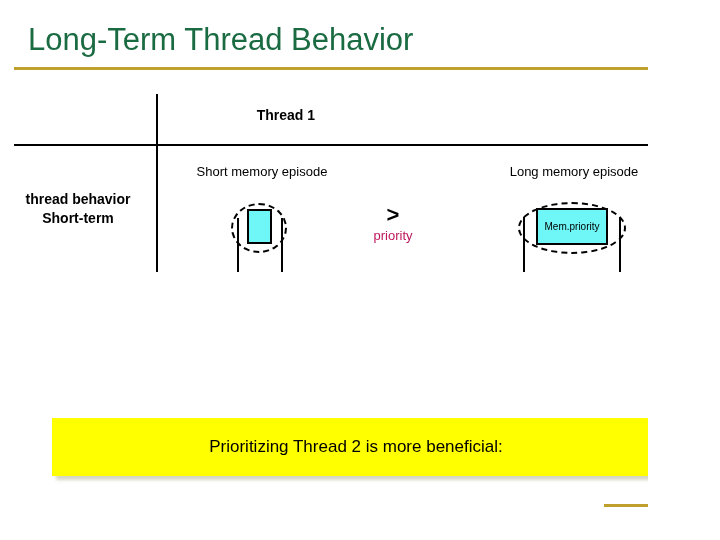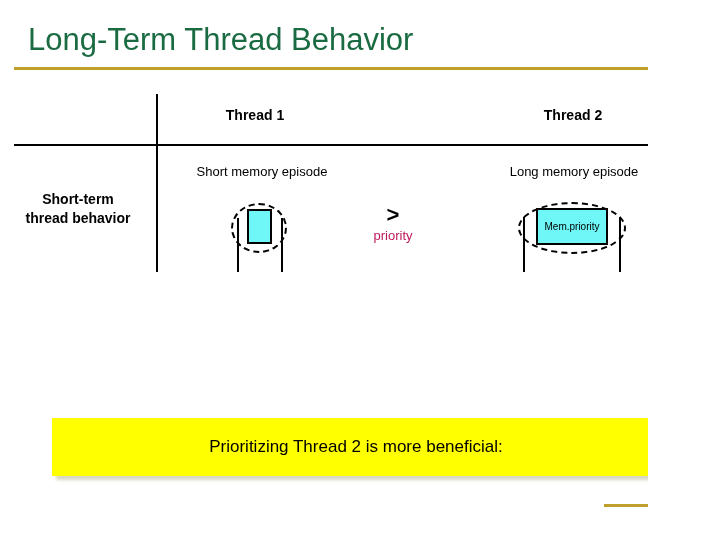--- a/index.html
+++ b/index.html
@@ -55,21 +55,21 @@
     background: #000000;
   }
 
   
   .col-head {
     position: absolute;
     top: 107px;
     font-size: 14px;
     font-weight: bold;
     color: #000000;
-    text-align: center;
+    text-align: right;
     white-space: nowrap;
   }
   .col-head.t1 { left: 195px; width: 120px; }
   .col-head.t2 { left: 513px; width: 120px; }
 
   
   .row-head {
     position: absolute;
     left: 8px;
     top: 190px;
@@ -168,22 +168,21 @@
   
   .callout {
     position: absolute;
     left: 52px;
     top: 418px;
     width: 608px;
     height: 58px;
     background: #ffff00;
     box-shadow: 4px 4px 3px rgba(140, 140, 90, 0.35);
     display: flex;
-    flex-direction: row;
-    align-items: center;
+    flex-direction: column;
     justify-content: center;
     text-align: center;
     color: #000000;
     font-size: 17px;
     line-height: 24px;
   }
 
   
   .footer-rule {
     position: absolute;
@@ -208,25 +207,24 @@
 
 <div id="slide">
 
   <div class="title">Long-Term Thread Behavior</div>
   <div class="title-rule"></div>
 
   <div class="axis-v"></div>
   <div class="axis-h"></div>
 
   <div class="col-head t1">Thread 1</div>
-  <div class="col-head t2">Thread 2</div>
 
   <div class="row-head">
+    <div>thread behavior</div>
     <div>Short-term</div>
-    <div>thread behavior</div>
   </div>
 
   <div class="caption c2">Long memory episode</div>
   <div class="caption c1">Short memory episode</div>
 
   <div class="episode-group g1">
     <div class="stem stem-l"></div>
     <div class="stem stem-r"></div>
     <div class="ellipse"></div>
     <div class="mem-box"></div>

